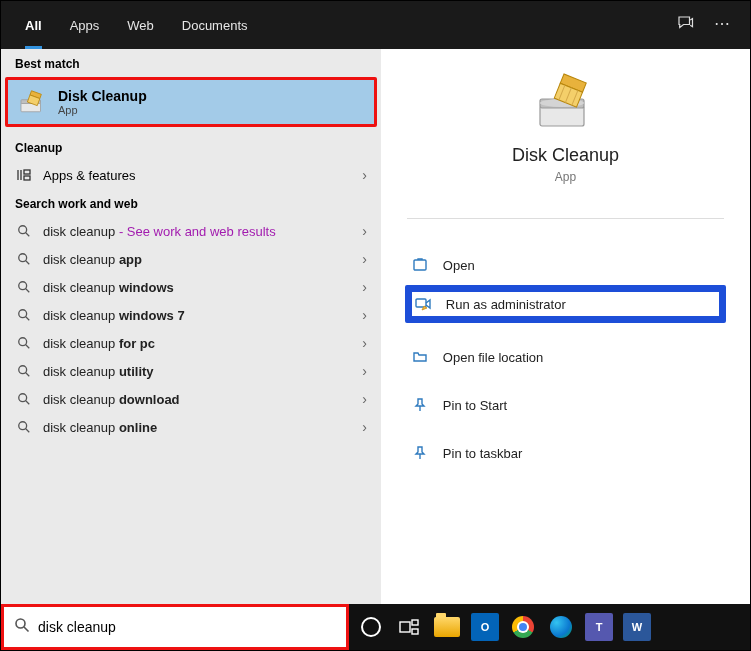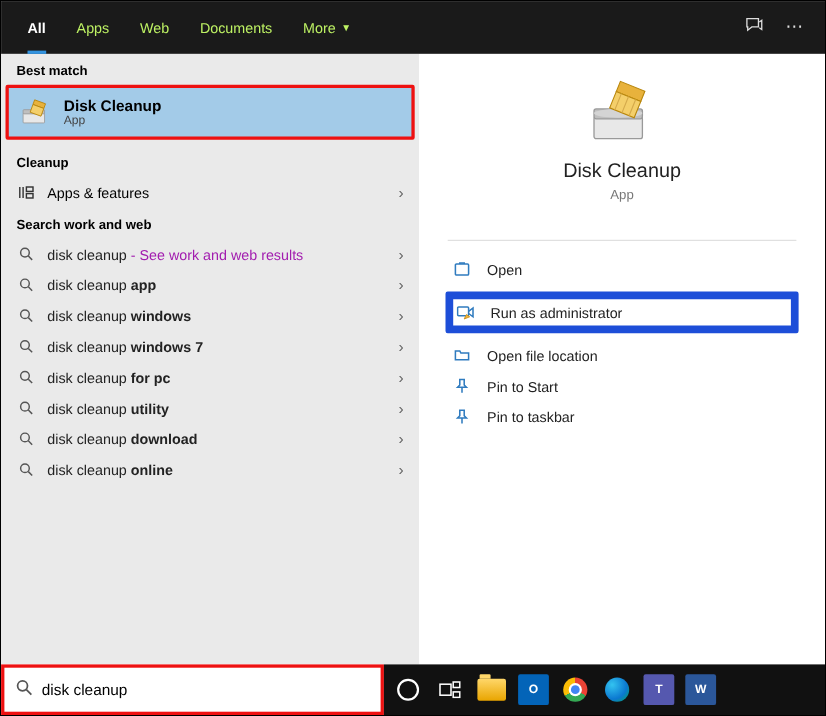--- a/index.html
+++ b/index.html
@@ -1,21 +1,21 @@
 <!DOCTYPE html>
 <html><head>
 <meta charset="utf-8">
 <style>
   * { box-sizing: border-box; margin: 0; padding: 0; font-family: "Segoe UI", Arial, sans-serif; }
   body { width: 751px; height: 651px; background: #fff; position: relative; border: 1px solid #000; overflow: hidden; }
 
   
   .header { background: #1a1a1a; height: 48px; display: flex; align-items: center; padding: 0 10px; color: #fff; }
   .tabs { display: flex; gap: 0; align-items: center; height: 100%; }
-  .tab { padding: 0 14px; height: 100%; display: flex; align-items: center; font-size: 13px; color: #bef264; cursor: pointer; position: relative; }
+  .tab { padding: 0 14px; height: 100%; display: flex; align-items: center; font-size: 13px; color: #e5e5e5; cursor: pointer; position: relative; }
   .tab.active { color: #fff; font-weight: 600; }
   .tab.active::after { content: ""; position: absolute; bottom: 0; left: 14px; right: 14px; height: 3px; background: #3393df; }
   .tab .caret { margin-left: 5px; font-size: 9px; }
   .header-spacer { flex: 1; }
   .header-icons { display: flex; gap: 20px; padding-right: 10px; color: #ddd; }
   .header-icons span { cursor: pointer; font-size: 16px; }
 
   
   .main { display: flex; height: 555px; }
   .left { width: 380px; background: #eaeaea; display: flex; flex-direction: column; overflow: hidden; }
@@ -36,21 +36,21 @@
   .web-item .wtext { font-size: 13px; color: #222; }
   .web-item .wtext .light { color: #a21caf; font-weight: 400; }
   .web-item .wtext b { font-weight: 700; }
 
   
   .app-icon-large { width: 64px; height: 64px; margin-bottom: 12px; display: flex; align-items: center; justify-content: center; }
   .app-title { font-size: 18px; color: #222; margin-bottom: 4px; }
   .app-sub { font-size: 12px; color: #777; }
   .divider { width: 86%; border-top: 1px solid #ddd; margin: 34px 0 12px; }
   .actions { width: 86%; }
-  .action { display: flex; align-items: center; gap: 14px; padding: 6px 4px; font-size: 13px; color: #222; cursor: pointer; }
+  .action { display: flex; align-items: center; gap: 14px; padding: 6px 4px; font-size: 13px; color: #222; cursor: pointer; margin-top: 20px; }
   .action .aicon { width: 18px; color: #2f7bbf; display: inline-flex; justify-content: center; }
   .action.hl { border: 7px solid #1d4ed8; border-radius: 2px; padding: 4px 2px; margin: 6px -2px; }
 
   
   .bottom { position: absolute; bottom: 0; left: 0; right: 0; height: 46px; display: flex; }
   .search-wrap { width: 348px; height: 100%; border: 3px solid #e11; background: #fff; display: flex; align-items: center; padding: 0 10px; }
   .search-wrap .sicon { color: #555; margin-right: 8px; }
   .search-wrap input { border: none; outline: none; font-size: 14px; width: 100%; background: transparent; }
   .taskbar { flex: 1; background: #111; display: flex; align-items: center; padding: 0 8px; gap: 10px; }
   .tb-item { width: 28px; height: 28px; display: flex; align-items: center; justify-content: center; border-radius: 2px; font-size: 13px; }
@@ -79,24 +79,20 @@
       </div>
     <div class="tab">
         <span>Apps</span>
       </div>
     <div class="tab">
         <span>Web</span>
       </div>
     <div class="tab">
         <span>Documents</span>
       </div>
-    <div class="tab">
-        <span>More</span>
-        <span class="caret">▼</span>
-      </div>
   </div>
   <div class="header-spacer"></div>
   <div class="header-icons">
     <span>
       <svg width="18" height="18" viewBox="0 0 24 24" fill="none" stroke="#ddd" stroke-width="1.6">
           <path d="M4 4h14v10H10l-5 4v-4H4z"></path>
           <path d="M19 8l3-2v11l-3-2"></path>
         </svg>
     </span>
     <span>⋯</span>

